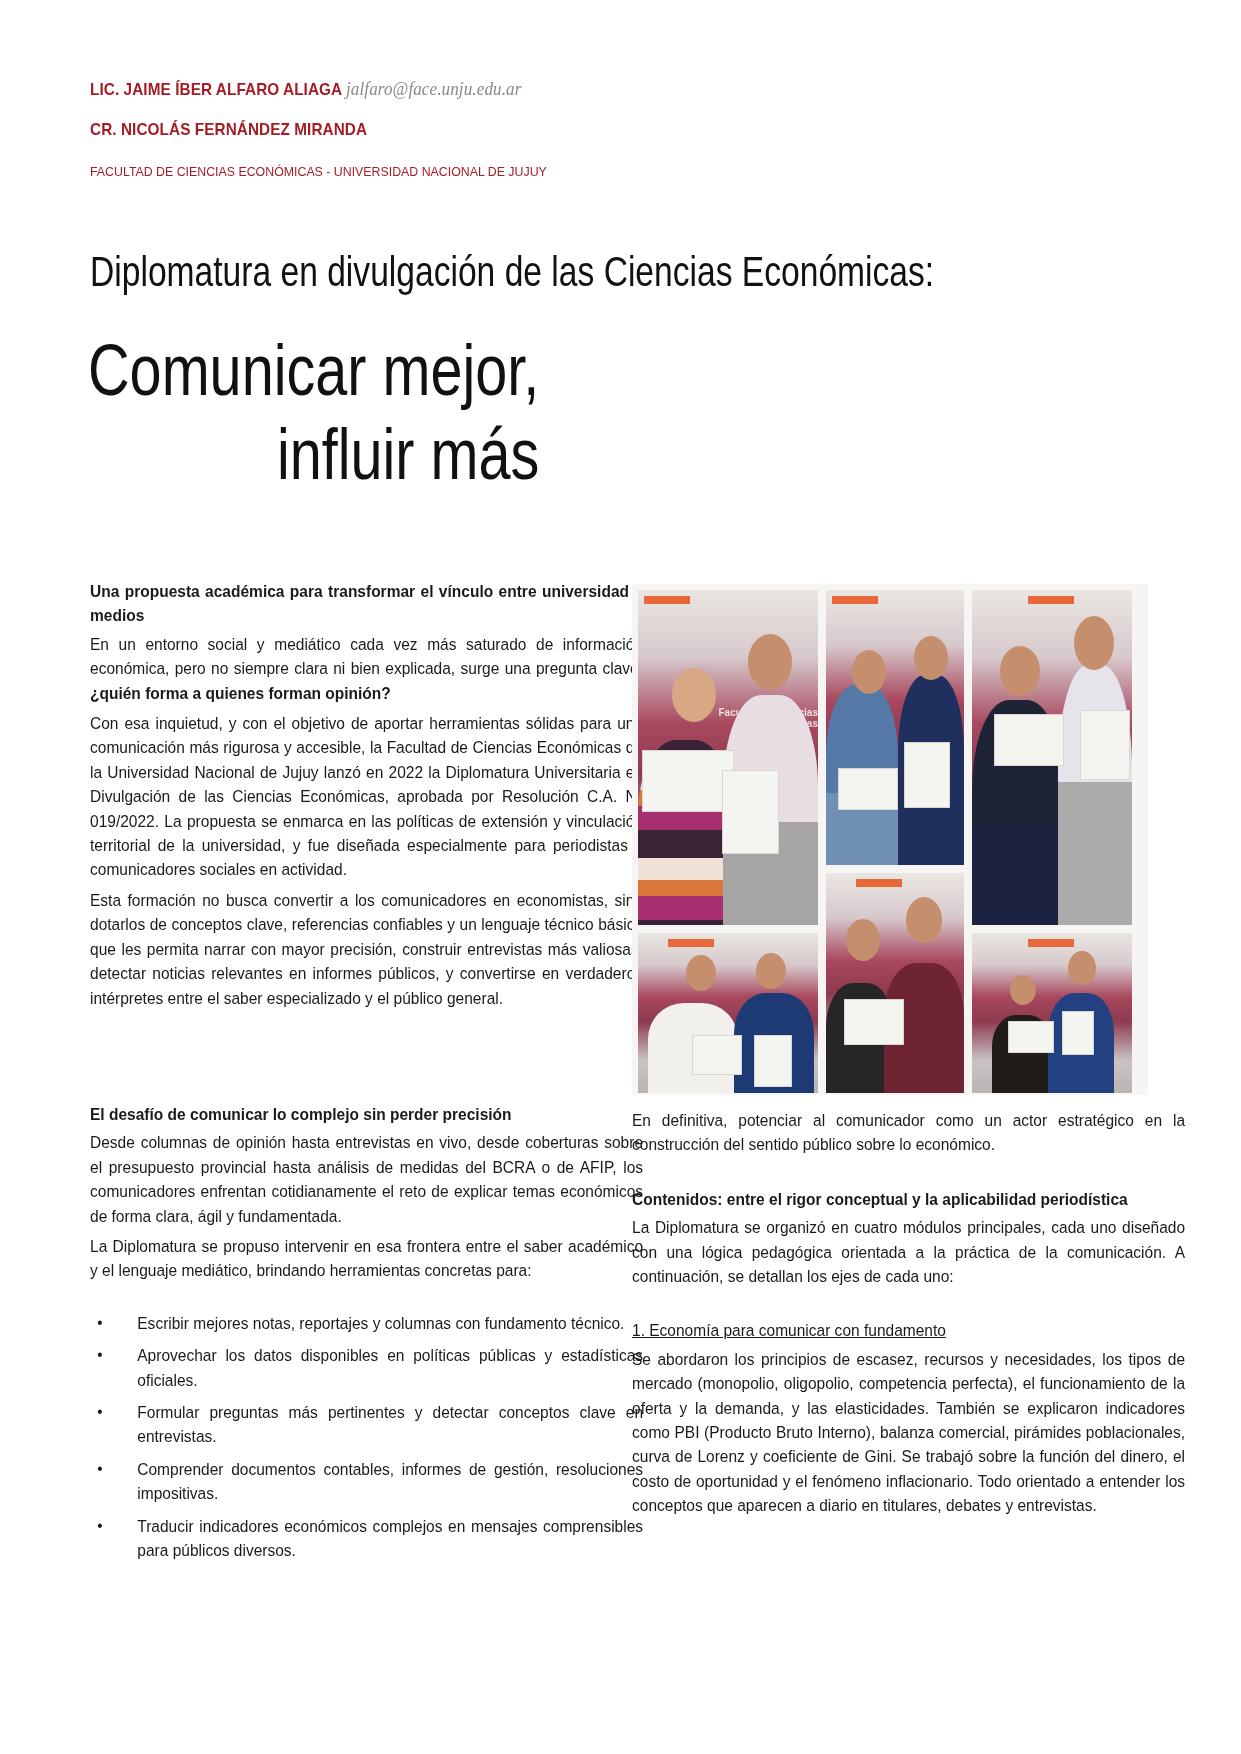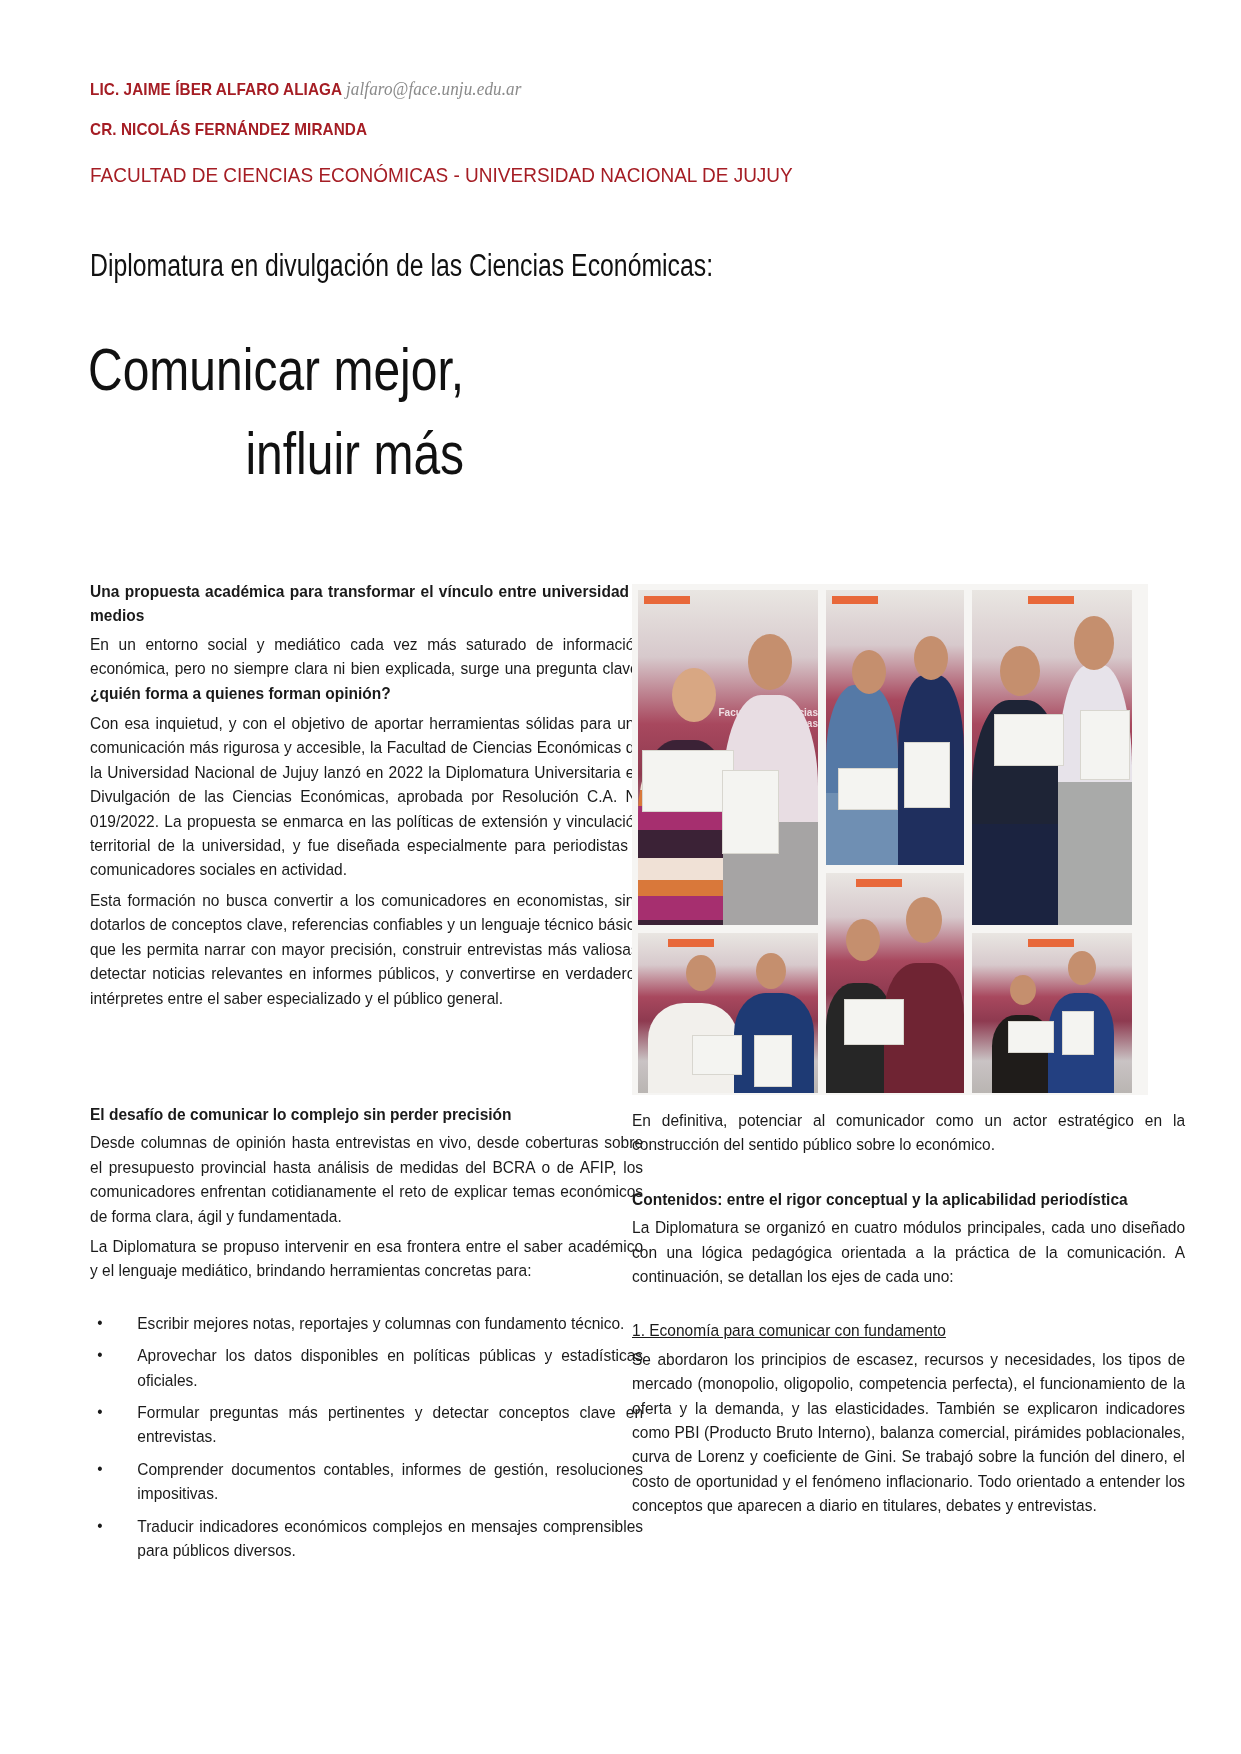--- a/index.html
+++ b/index.html
@@ -3,26 +3,26 @@
 <meta charset="utf-8">
 <style>
   html, body { margin:0; padding:0; background:#ffffff; }
   body { width:1241px; height:1754px; position:relative; overflow:hidden; font-family:"Liberation Sans", sans-serif; color:#1a1a1a; }
   .abs { position:absolute;text-align:right; }
   .cond { transform-origin:0 0; display:inline-block; white-space:nowrap; }
 
   .author { left:90px; font-weight:bold; color:#a51d24; font-size:17px; letter-spacing:0.1px; }
   .author .cond { transform:scaleX(0.9); }
   .email { font-family:"Liberation Serif", serif; font-style:italic; font-weight:normal; color:#8a8a8a; font-size:19px; }
-  .faculty { left:90px; top:164px; color:#a51d24; font-size:20px; }
+  .faculty { left:90px; top:164px; color:#a51d24; font-size:13px; }
   .faculty .cond { transform:scaleX(0.95); }
 
-  .kicker { left:90px; top:248px; font-size:31px; color:#111; }
+  .kicker { left:90px; top:248px; font-size:42px; color:#111; }
   .kicker .cond { transform:scaleX(0.8); }
-  .title { left:88px; top:328px; font-size:60px; line-height:84px; color:#111; }
+  .title { left:88px; top:328px; font-size:72px; line-height:84px; color:#111; }
   .title .cond { transform:scaleX(0.8); display:block; }
 
   .col { width:553px; font-size:17.4px; line-height:24.4px; text-align:justify; }
   .col .inner { width:620px; transform:scaleX(0.892); transform-origin:0 0; }
   .col p { margin:0 0 6px 0; hyphens:auto; }
   .col h3 { margin:0; font-size:17.4px; font-weight:bold; line-height:24.4px; }
   .col .u { text-decoration:underline; }
   .col b { font-weight:bold; }
 
   .left { left:90px; }

